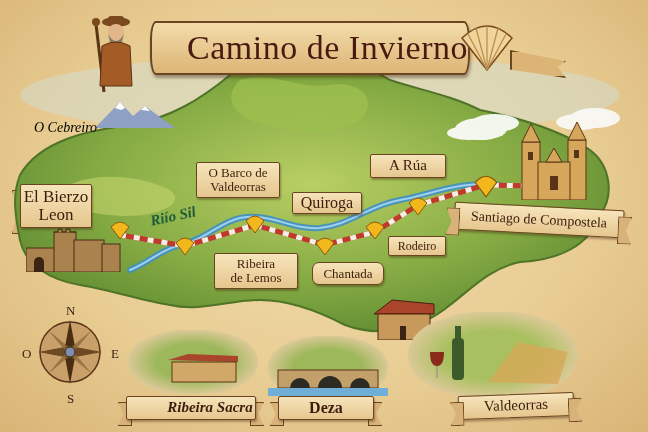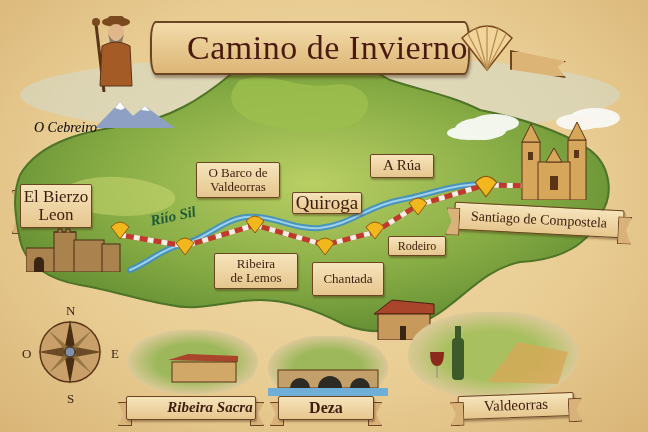--- a/index.html
+++ b/index.html
@@ -149,27 +149,27 @@
   <span>Leon</span>
 </div>
 <div class="banner" style="left:196px;top:162px;width:84px;height:36px;flex-direction:column;font-family:'Liberation Serif',serif;font-size:13px;">
   <span>O Barco de</span>
   <span>Valdeorras</span>
 </div>
 <div class="banner" style="left:214px;top:253px;width:84px;height:36px;flex-direction:column;font-family:'Liberation Serif',serif;font-size:13px;">
   <span>Ribeira</span>
   <span>de Lemos</span>
 </div>
-<div class="banner" style="left:292px;top:192px;width:70px;height:22px;font-family:'Liberation Serif',serif;font-size:19px;">
+<div class="banner" style="left:292px;top:192px;width:70px;height:22px;font-family:'Liberation Serif',serif;font-size:16px;">
   <span>Quiroga</span>
 </div>
-<div class="banner" style="left:312px;top:262px;width:72px;height:34px;font-family:'Liberation Serif',serif;font-size:13px;">
+<div class="banner" style="left:312px;top:262px;width:72px;height:23px;font-family:'Liberation Serif',serif;font-size:13px;border-radius:7px;">
   <span>Chantada</span>
 </div>
-<div class="banner" style="left:370px;top:154px;width:64px;height:24px;font-family:'Liberation Serif',serif;font-size:15px;">
+<div class="banner" style="left:370px;top:154px;width:76px;height:24px;font-family:'Liberation Serif',serif;font-size:15px;">
   <span>A Rúa</span>
 </div>
 <div class="banner" style="left:388px;top:236px;width:58px;height:20px;font-family:'Liberation Serif',serif;font-size:12px;">
   <span>Rodeiro</span>
 </div>
 <div class="banner" style="left:454px;top:206px;width:170px;height:28px;font-family:'Liberation Serif',serif;font-size:14px;transform:rotate(3deg);">
   <span>Santiago de Compostela</span>
 </div>
 
 <div class="abs" style="left:372px;top:296px;width:64px;height:44px;">

